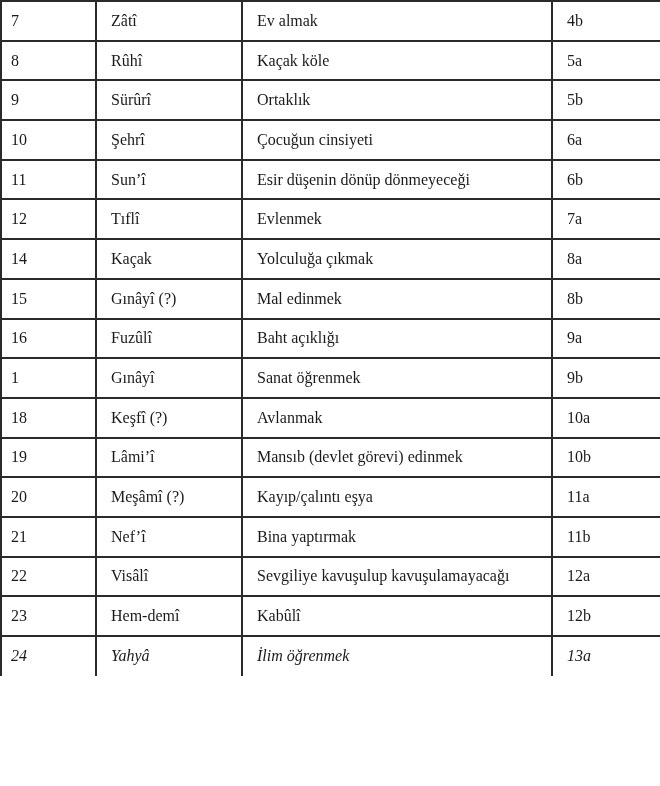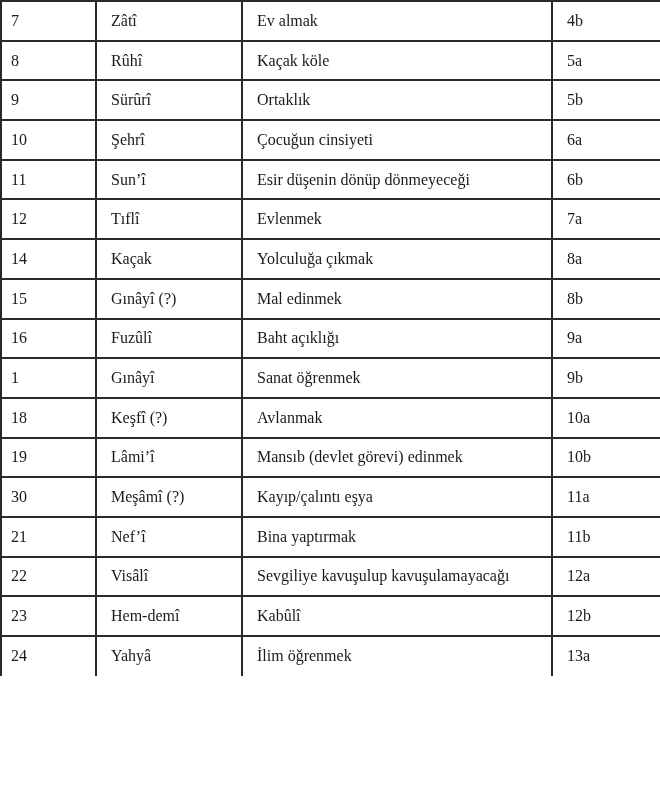--- a/index.html
+++ b/index.html
@@ -27,21 +27,21 @@
       border: 2px solid #2a2a2a;
       height: 39.7px;
       padding: 0 0 0 14px;
       font-size: 16px;
       vertical-align: middle;
       white-space: nowrap;
       overflow: hidden;
       box-sizing: border-box;
     }
     .table tr:first-child td { border-top: 2px solid #2a2a2a; }
-    .table tr:last-child td { border-bottom: none; }
+    .table tr:last-child td { border-bottom: none; font-style: italic; }
     .col-num { width: 95px; padding-left: 9px !important; }
     .col-poet { width: 146px; }
     .col-topic { width: 310px; }
     .col-folio { width: 109px; }
   </style>
 </head>
 <body>
 
 <table class="table">
   <colgroup>
@@ -117,21 +117,21 @@
         <td>Avlanmak</td>
         <td>10a</td>
       </tr>
     <tr>
         <td class="col-num">19</td>
         <td>Lâmi’î</td>
         <td>Mansıb (devlet görevi) edinmek</td>
         <td>10b</td>
       </tr>
     <tr>
-        <td class="col-num">30</td>
+        <td class="col-num">20</td>
         <td>Meşâmî (?)</td>
         <td>Kayıp/çalıntı eşya</td>
         <td>11a</td>
       </tr>
     <tr>
         <td class="col-num">21</td>
         <td>Nef’î</td>
         <td>Bina yaptırmak</td>
         <td>11b</td>
       </tr>

